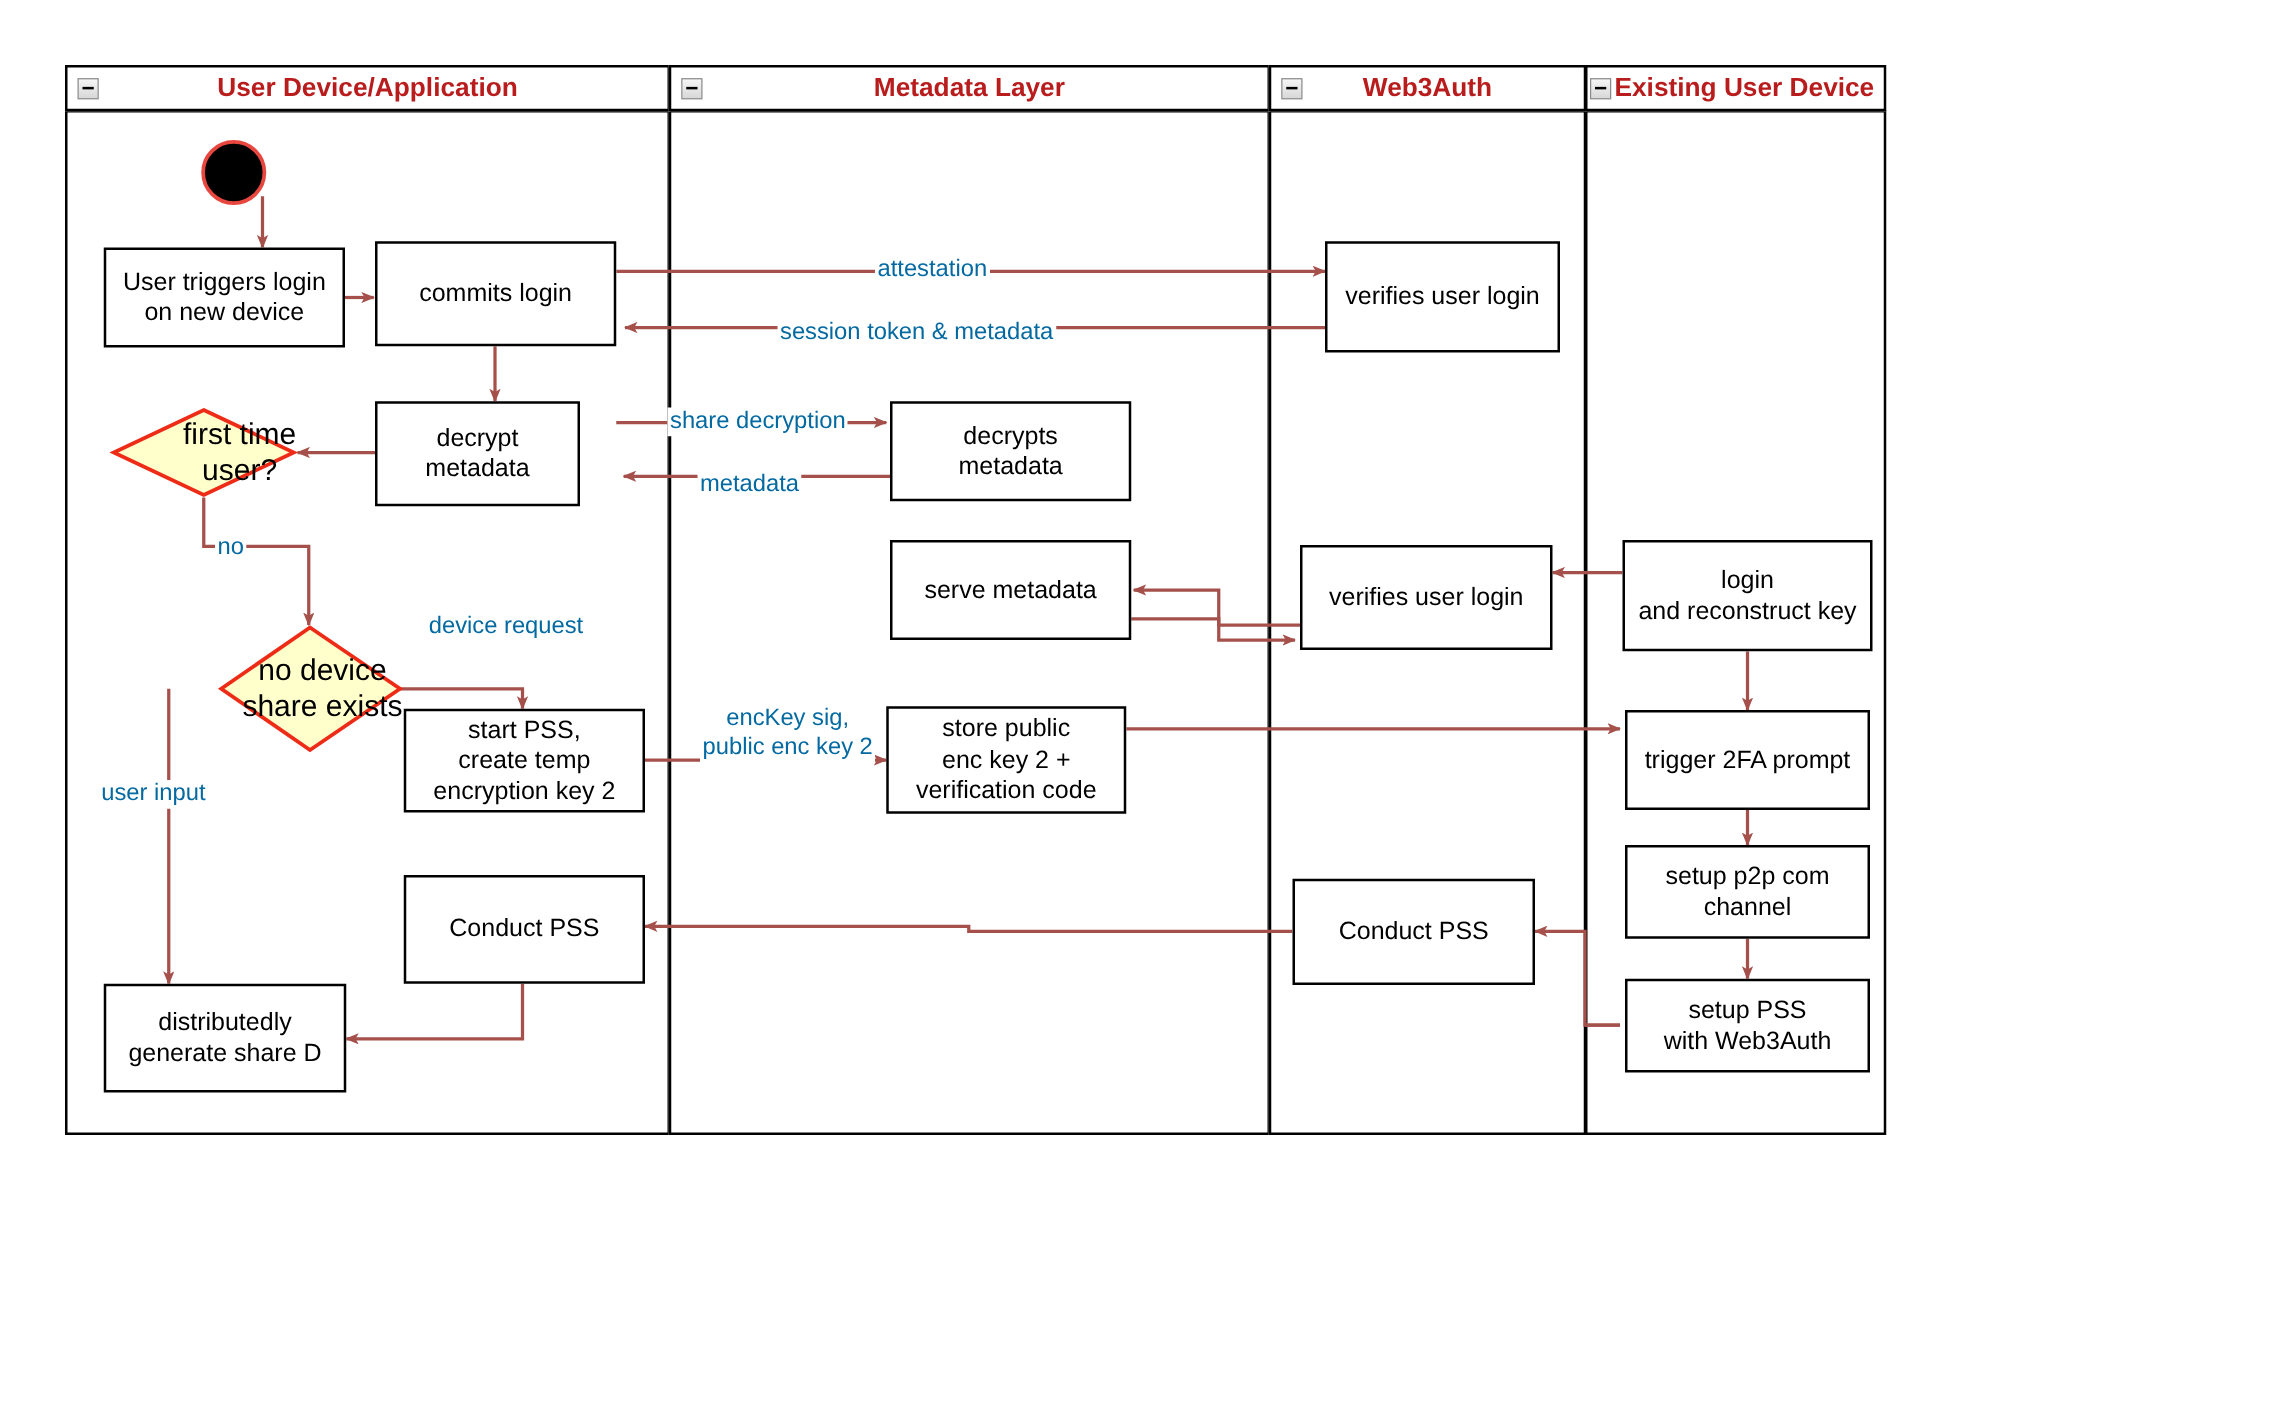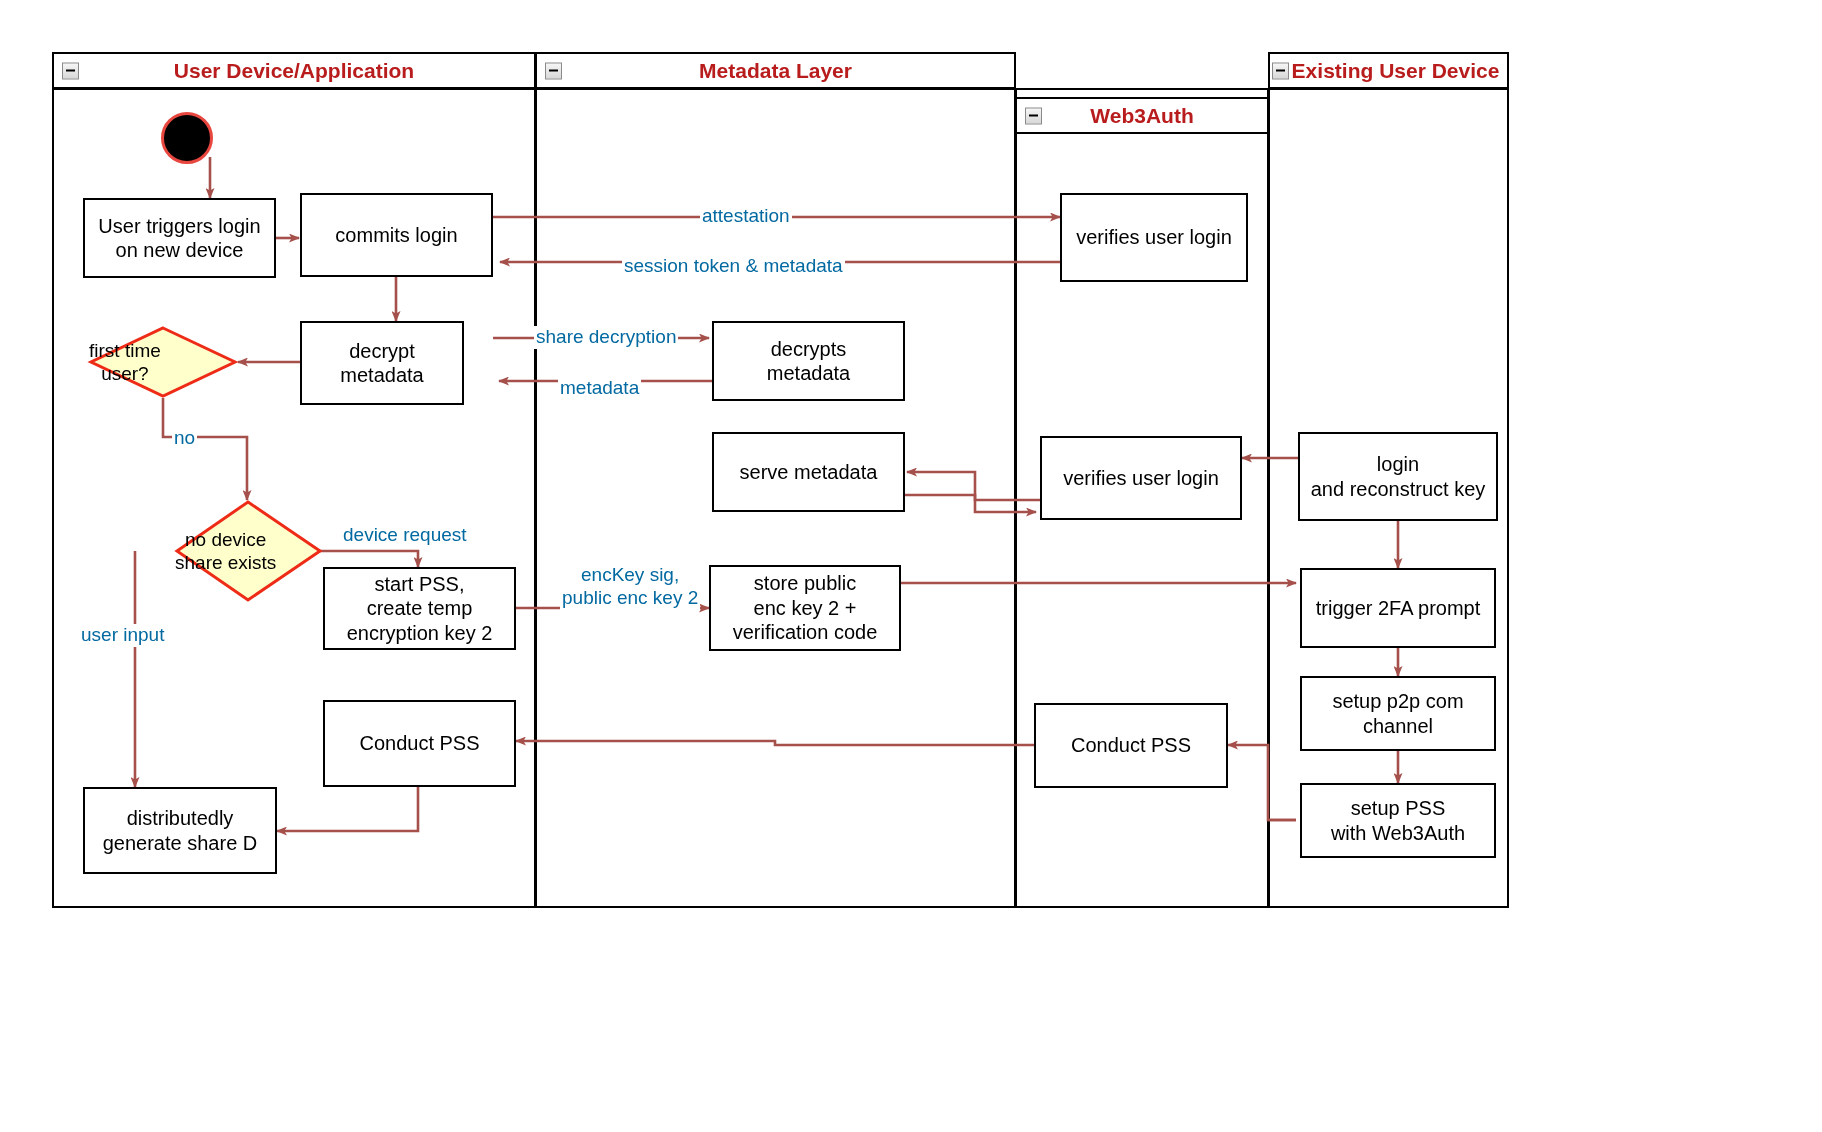--- a/index.html
+++ b/index.html
@@ -11,22 +11,22 @@
   .collapse-icon{position:absolute;left:8px;top:50%;transform:translateY(-50%);
     width:17px;height:17px;border:1px solid #8a8a8a;background:linear-gradient(#f6f6f6,#d8d8d8);
     box-sizing:border-box;display:flex;align-items:center;justify-content:center;}
   .collapse-icon i{display:block;width:9px;height:2px;background:#000;}
   .node{position:absolute;box-sizing:border-box;border:2px solid #000;background:#fff;
     display:flex;align-items:center;justify-content:center;text-align:center;
     font-size:20px;line-height:1.22;color:#000;padding:2px 4px;}
   .diamond{position:absolute;}
   .diamond svg{position:absolute;left:0;top:0;overflow:visible;}
   .diamond .dlabel{position:absolute;left:0;top:0;width:100%;height:100%;
-    display:flex;align-items:center;justify-content:flex-start;text-align:center;
-    font-size:19px;line-height:1.22;color:#000;}
+    display:flex;align-items:center;justify-content:flex-end;text-align:center;
+    font-size:24px;line-height:1.22;color:#000;}
   .startnode{position:absolute;border-radius:50%;background:#000;border:3px solid #E8473F;box-sizing:border-box;}
   .edgelabel{position:absolute;font-size:19px;color:#0369a1;background:#fff;
     white-space:nowrap;text-align:center;line-height:1.2;padding:0 2px;}
   svg.edges{position:absolute;left:0;top:0;width:1822px;height:1132px;pointer-events:none;}
 </style>
 </head>
 <body>
 
 <div id="canvas">
 
@@ -40,21 +40,21 @@
         <i></i>
       </span>
     <span>User Device/Application</span>
   </div>
   <div class="lane-header" style="left:535px;top:52px;width:481px;height:37px;">
     <span class="collapse-icon">
         <i></i>
       </span>
     <span>Metadata Layer</span>
   </div>
-  <div class="lane-header" style="left:1015px;top:52px;width:254px;height:37px;margin-top:45px;">
+  <div class="lane-header" style="left:1015px;top:52px;width:254px;height:37px;">
     <span class="collapse-icon">
         <i></i>
       </span>
     <span>Web3Auth</span>
   </div>
   <div class="lane-header" style="left:1268px;top:52px;width:241px;height:37px;">
     <span class="collapse-icon" style="left:2px;">
         <i></i>
       </span>
     <span style="margin-left:14px;">Existing User Device</span>
@@ -214,18 +214,18 @@
   <div class="node" style="left:83px;top:787px;width:194px;height:87px;">
     <span style="white-space:pre-line;">distributedly
 generate share D</span>
   </div>
 
   <div class="edgelabel" style="left:700px;top:205px;">attestation</div>
   <div class="edgelabel" style="left:622px;top:255px;">session token &amp; metadata</div>
   <div class="edgelabel" style="left:534px;top:326px;">share decryption</div>
   <div class="edgelabel" style="left:558px;top:377px;">metadata</div>
   <div class="edgelabel" style="left:172px;top:427px;">no</div>
-  <div class="edgelabel" style="left:341px;top:524px;">device request</div>
+  <div class="edgelabel" style="left:341px;top:490px;">device request</div>
   <div class="edgelabel" style="left:560px;top:564px;white-space:pre-line;">encKey sig,
 public enc key 2</div>
   <div class="edgelabel" style="left:79px;top:624px;">user input</div>
 
 </div>
 
 </body></html>

